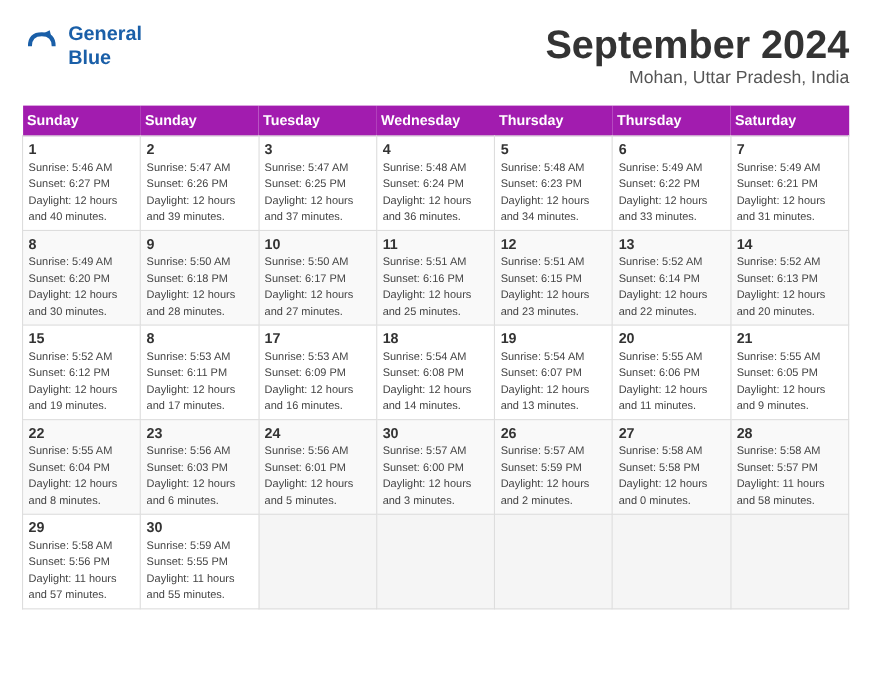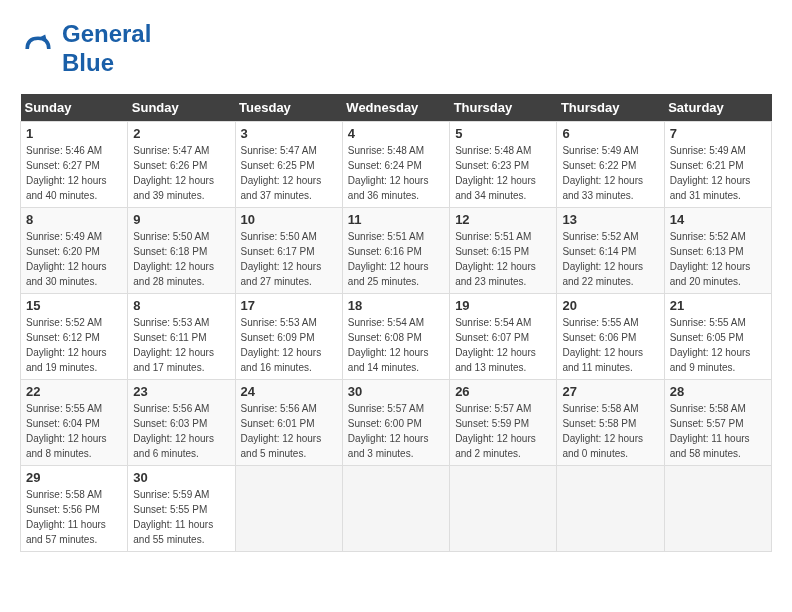--- a/index.html
+++ b/index.html
@@ -15,21 +15,21 @@
       justify-content: space-between;
       align-items: flex-start;
       margin-bottom: 16px;
     }
     .logo {
       display: flex;
       align-items: center;
       gap: 6px;
     }
     .logo-text {
-      font-size: 24px;
+      font-size: 18px;
       font-weight: bold;
       color: #333;
       line-height: 1.2;
     }
     .logo-text span { color: #1a5fa8; }
     .logo-icon {
       width: 36px;
       height: 36px;
     }
     .title-section { text-align: right; }
@@ -41,21 +41,21 @@
     .subtitle {
       font-size: 16px;
       color: #555;
     }
     table {
       width: 100%;
       border-collapse: collapse;
       font-size: 11px;
     }
     thead tr th {
-      background-color: #404040;
+      background-color: #a21caf;
       color: #fff;
       padding: 6px 4px;
       text-align: left;
       font-size: 13px;
       font-weight: bold;
     }
     tbody tr td {
       border: 1px solid #ddd;
       vertical-align: top;
       padding: 4px 5px;
@@ -86,20 +86,24 @@
   <div class="logo">
     <svg class="logo-icon" viewBox="0 0 40 40">
       <path d="M8 20 Q8 8 20 8 Q32 8 32 20" fill="none" stroke="#1a5fa8" stroke-width="4"></path>
       <path d="M20 8 L28 4 L30 12 Z" fill="#1a5fa8"></path>
     </svg>
     <div class="logo-text">
       <div><span class="logo-blue">General</span></div>
       <div><span class="logo-blue">Blue</span></div>
     </div>
   </div>
+  <div class="title-section">
+    <div class="month-title">September 2024</div>
+    <div class="subtitle">Mohan, Uttar Pradesh, India</div>
+  </div>
 </div>
 
 <table>
   <thead>
     <tr>
       <th>Sunday</th>
       <th>Sunday</th>
       <th>Tuesday</th>
       <th>Wednesday</th>
       <th>Thursday</th>

